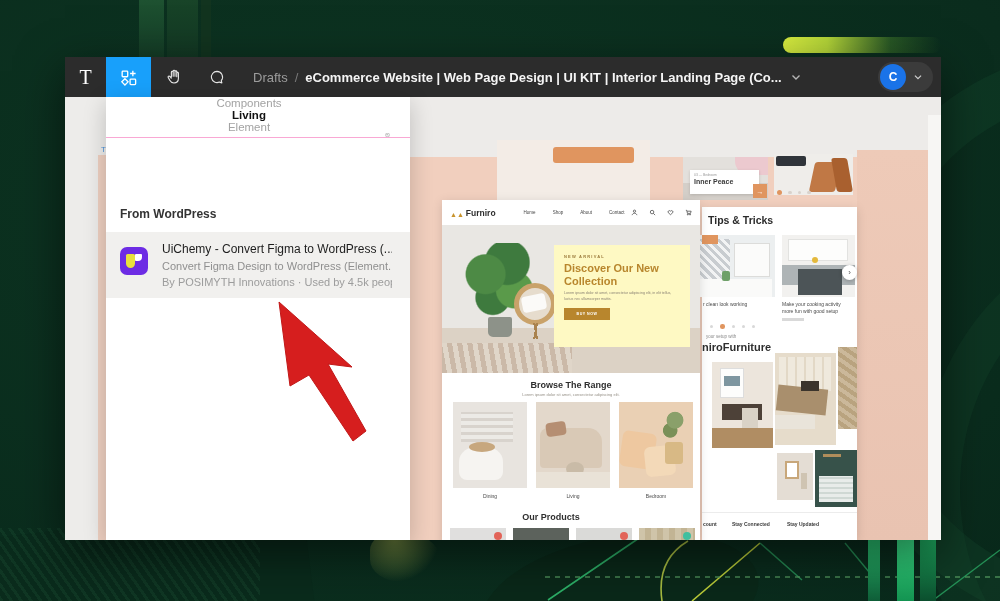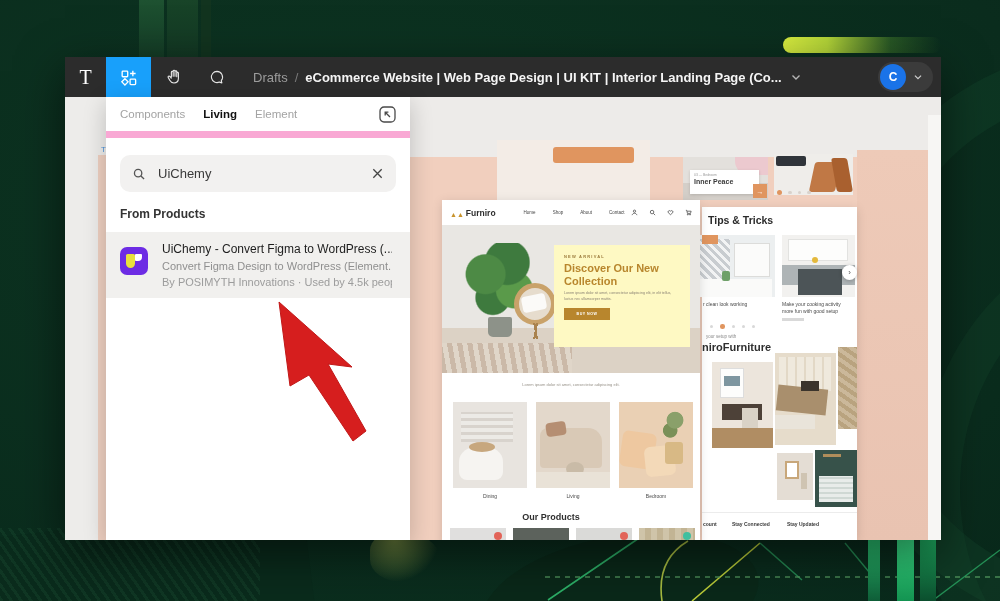--- a/index.html
+++ b/index.html
@@ -50,21 +50,21 @@
   .hero-eyebrow{font-size:4px;letter-spacing:1.2px;font-weight:700;color:#9a7a3a;text-transform:uppercase;}
   .hero-title{font-size:11px;line-height:1.15;font-weight:800;color:#b8862d;margin-top:3px;width:110px;}
   .hero-body{font-size:3.6px;color:#8b8374;margin-top:4px;width:112px;line-height:1.5;}
   .hero-btn{margin-top:6px;width:46px;height:12px;background:#b8862d;color:#fff;font-size:3.6px;font-weight:700;
     display:flex;align-items:center;justify-content:center;letter-spacing:.5px;}
   .sec-title{font-size:9px;font-weight:800;color:#2f2f2f;text-align:center;}
   .sec-sub{font-size:4px;color:#979289;text-align:center;margin-top:2px;}
 
   
   .panel{left:41px;top:0;width:304px;height:443px;background:#fff;box-shadow:0 6px 22px rgba(0,0,0,.20);}
-  .tabs{display:flex;align-items:center;height:41px;padding:0 14px;border-bottom:7px solid #f9a8d4;}
+  .tabs{display:flex;align-items:center;height:41px;padding:0 14px;border-bottom:1px solid #f9a8d4;flex-direction:column;}
   .tab{font-size:11.5px;color:#a3a3a3;margin-right:18px;}
   .tab.active{color:#111;font-weight:700;}
   .search{left:14px;top:58px;width:276px;height:37px;background:#f2f1f0;border-radius:10px;display:flex;align-items:center;padding:0 12px;}
   .search input{border:none;background:transparent;outline:none;font-size:13px;color:#3a3a3a;flex:1;margin-left:10px;}
   .fromc{left:14px;top:110px;font-size:12px;font-weight:600;color:#333;}
   .plugin-item{left:0;top:135px;width:304px;height:66px;background:#f1f0ee;display:flex;align-items:flex-start;padding:10px 14px;}
   .plugin-logo{width:28px;height:28px;border-radius:7px;background:#6d2ce4;position:relative;flex:0 0 auto;overflow:hidden;}
   .pl-y{position:absolute;left:6px;top:7px;width:9px;height:14px;background:#e8e23c;border-radius:2px 2px 6px 6px;}
   .pl-w{position:absolute;left:15px;top:7px;width:7px;height:7px;background:#fff;border-radius:1px 1px 4px 1px;}
   .plugin-text{margin-left:14px;min-width:0;}
@@ -292,20 +292,21 @@
 
             <div class="abs hero-card" style="left:112px;top:20px;width:136px;height:102px;">
               <div class="hero-eyebrow">New Arrival</div>
               <div class="hero-title">Discover Our New Collection</div>
               <div class="hero-body">Lorem ipsum dolor sit amet, consectetur adipiscing elit, in elit tellus, luctus nec ullamcorper mattis.</div>
               <div class="hero-btn">BUY NOW</div>
             </div>
           </div>
 
           <div class="abs" style="left:0;top:180px;width:258px;">
+            <div class="sec-title">Browse The Range</div>
             <div class="sec-sub">Lorem ipsum dolor sit amet, consectetur adipiscing elit.</div>
           </div>
           <div class="abs" style="left:11px;top:202px;display:flex;gap:9px;">
             <div>
               <div class="photo" style="position:relative;width:74px;height:86px;background:#e8e4df;">
                 <div class="abs" style="left:8px;top:10px;width:52px;height:30px;background:repeating-linear-gradient(0deg,#d8d3cd 0 3px,#eceae6 3px 7px);"></div>
                 <div class="abs" style="left:6px;top:44px;width:44px;height:34px;background:#f6f4f1;border-radius:45% 45% 8px 8px;"></div>
                 <div class="abs" style="left:16px;top:40px;width:26px;height:10px;background:#c7a77e;border-radius:50%;"></div>
               </div>
               <div class="cap" style="font-size:5px;text-align:center;margin-top:5px;">Dining</div>
@@ -349,31 +350,21 @@
       <div class="abs panel">
         <div class="tabs">
           <span class="tab">Components</span>
           <span class="tab active">Living</span>
           <span class="tab">Element</span>
           <svg width="17" height="17" viewBox="0 0 17 17" style="margin-left:auto;">
             <rect x="1" y="1" width="15" height="15" rx="4" fill="none" stroke="#4a4a4a" stroke-width="1.3"></rect>
             <path d="M11 11 L6.2 6.2 M6.2 9.4V6.2h3.2" fill="none" stroke="#4a4a4a" stroke-width="1.3"></path>
           </svg>
         </div>
-        <div class="abs search">
-          <svg width="14" height="14" viewBox="0 0 16 16" fill="none" stroke="#555" stroke-width="1.5">
-              <circle cx="7" cy="7" r="4.2"></circle>
-              <path d="M10.2 10.2l3.6 3.6"></path>
-            </svg>
-          <input value="UiChemy" style="">
-          <svg width="13" height="13" viewBox="0 0 14 14" stroke="#444" stroke-width="1.4">
-              <path d="M2.5 2.5l9 9M11.5 2.5l-9 9"></path>
-            </svg>
-        </div>
-        <div class="abs fromc">From Products</div>
+        <div class="abs fromc">From WordPress</div>
         <div class="abs plugin-item">
           <div class="plugin-logo" style="margin-top:5px;">
             <div class="pl-y"></div>
             <div class="pl-w"></div>
           </div>
           <div class="plugin-text">
             <div class="pi-title">UiChemy - Convert Figma to WordPress (...</div>
             <div class="pi-desc">Convert Figma Design to WordPress (Element...</div>
             <div class="pi-meta">By POSIMYTH Innovations · Used by 4.5k peopl</div>
           </div>

